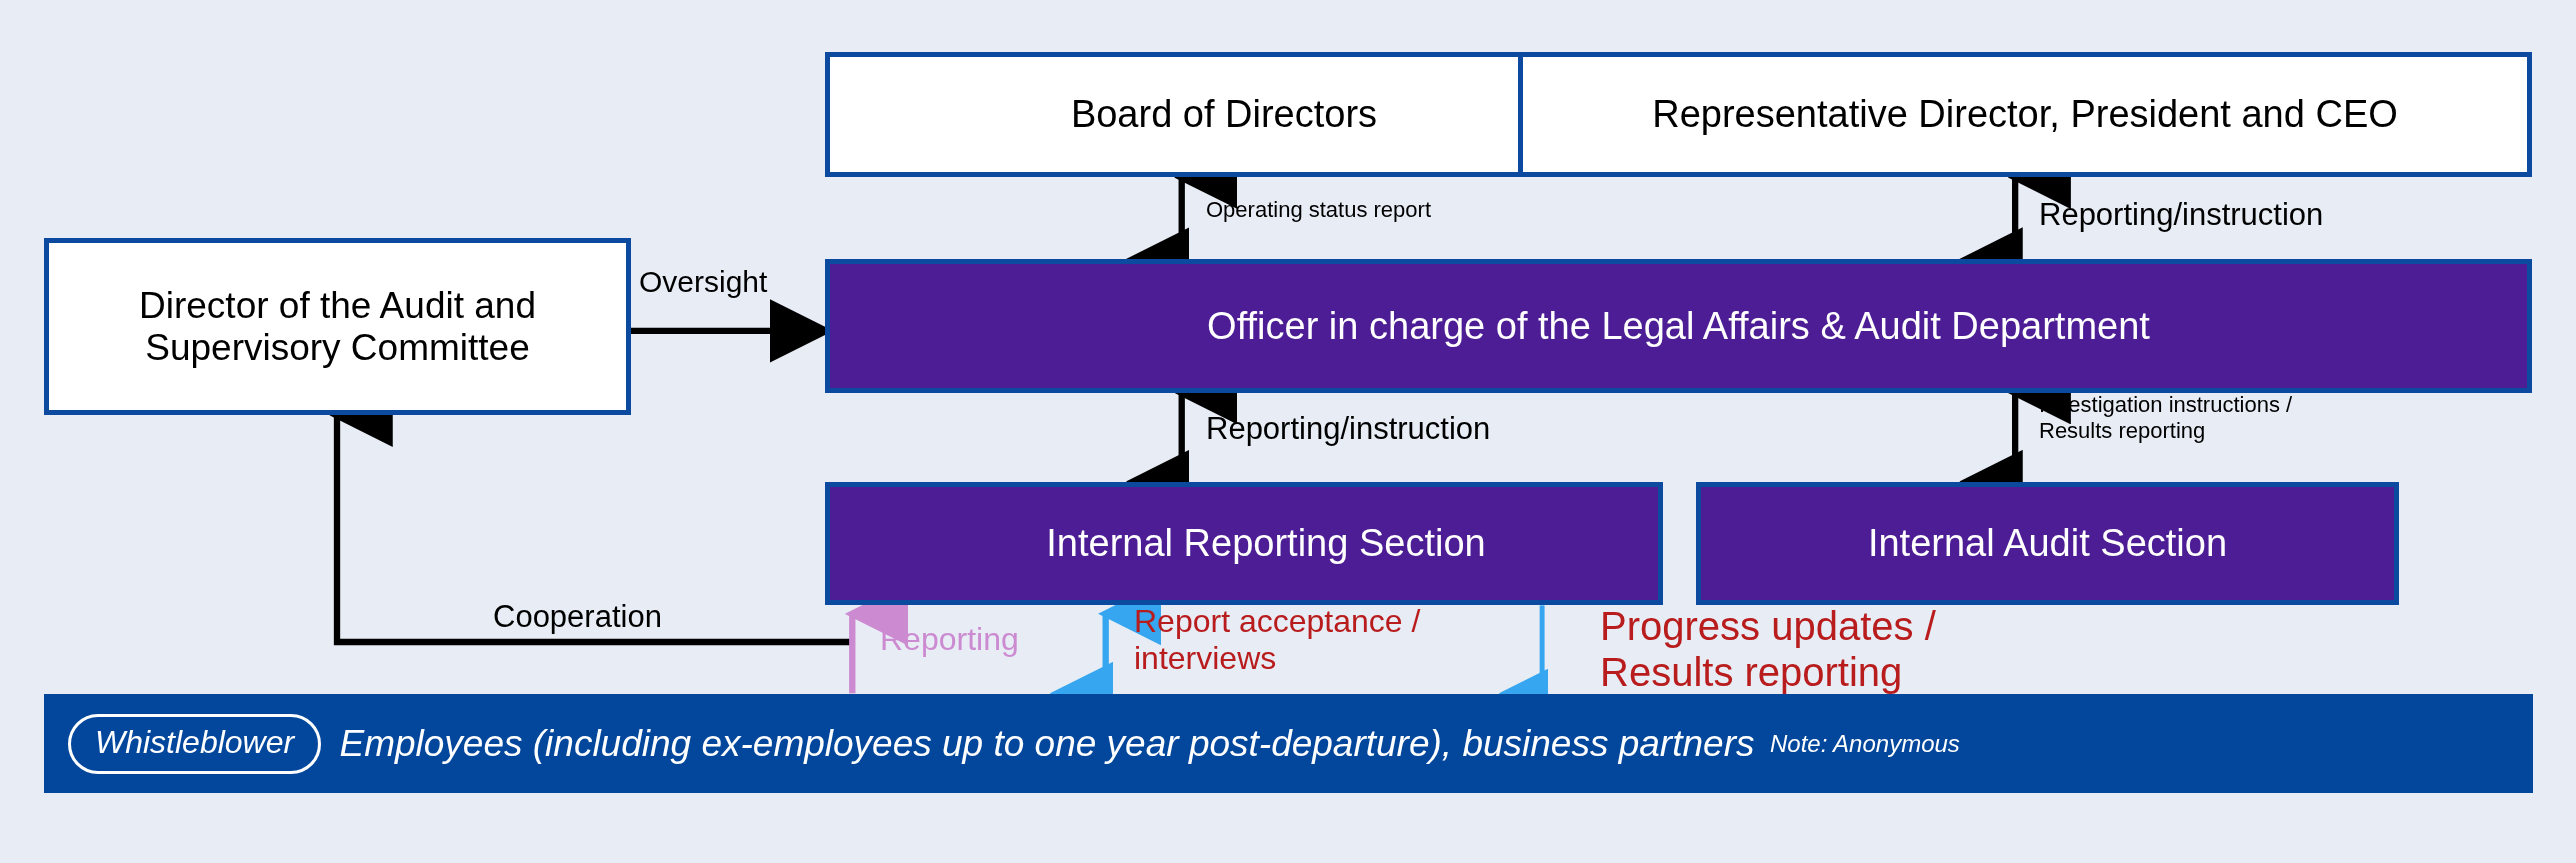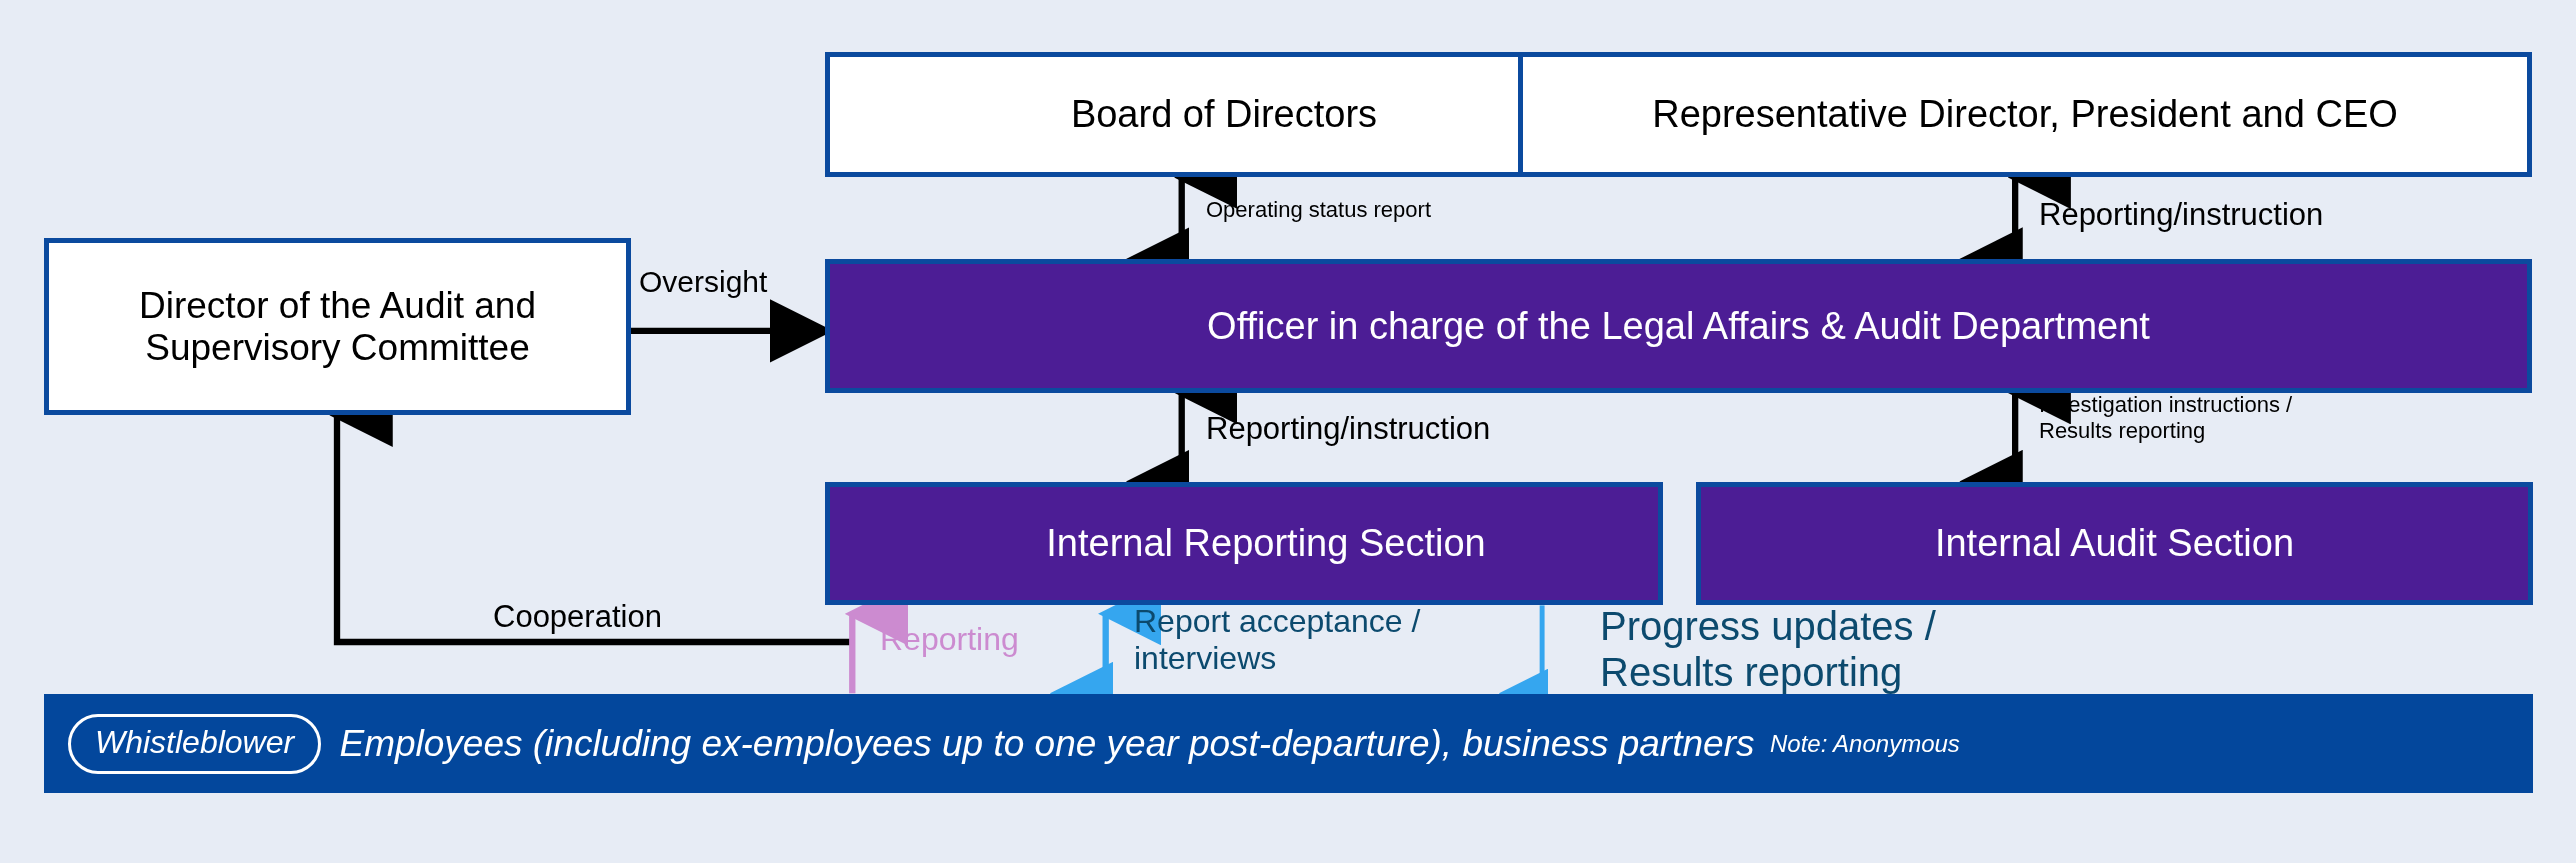--- a/index.html
+++ b/index.html
@@ -47,21 +47,21 @@
     white-space: pre-line;
   }
 
   
   .edge-label {
     position: absolute;
     white-space: pre-line;
     line-height: 1.16;
     color: #000000;
   }
-  .edge-label.cyan  { color: #0c4a6e; }
+  .edge-label.cyan  { color: #b91c1c; }
   .edge-label.pink  { color: #cc8bd0; }
 
   
   #banner {
     position: absolute;
     box-sizing: border-box;
     background: #03479c;
     display: flex;
     align-items: center;
     color: #ffffff;
@@ -151,21 +151,21 @@
   </div>
 
   <div class="node node-blue" style="left:825px; top:259px; width:1707px; height:134px; font-size:38px;">
     <span class="node-label">Officer in charge of the Legal Affairs &amp; Audit Department</span>
   </div>
 
   <div class="node node-blue" style="left:825px; top:482px; width:838px; height:123px; font-size:38px;padding-left:44px;">
     <span class="node-label">Internal Reporting Section</span>
   </div>
 
-  <div class="node node-blue" style="left:1696px; top:482px; width:837px; height:123px; font-size:38px;">
+  <div class="node node-blue" style="left:1696px; top:482px; width:703px; height:123px; font-size:38px;">
     <span class="node-label">Internal Audit Section</span>
   </div>
 
   <div class="edge-label" style="left:1206px; top:197px; font-size:22px;">Operating status report</div>
 
   <div class="edge-label" style="left:2039px; top:197px; font-size:31px;">Reporting/instruction</div>
 
   <div class="edge-label" style="left:639px; top:265px; font-size:30px;">Oversight</div>
 
   <div class="edge-label" style="left:1206px; top:411px; font-size:31px;">Reporting/instruction</div>

